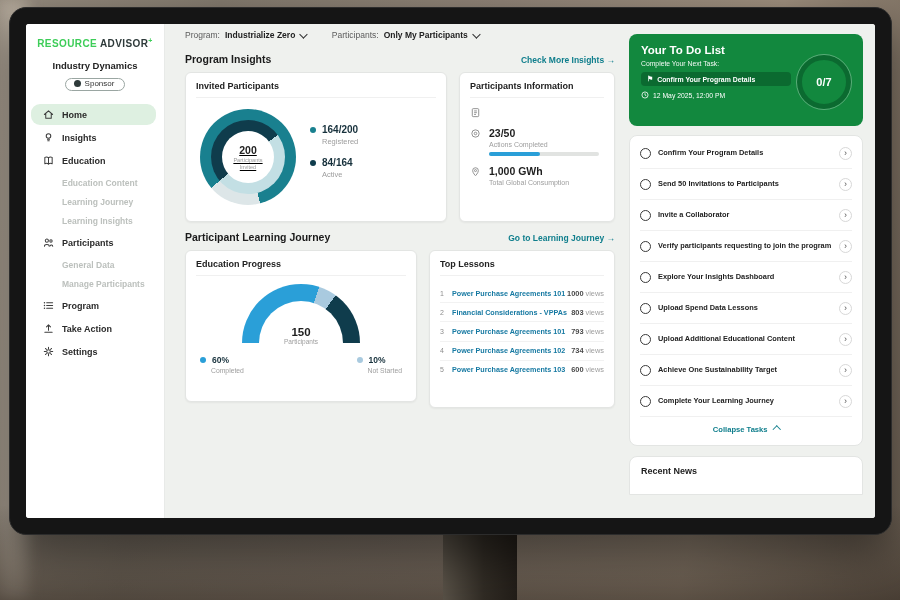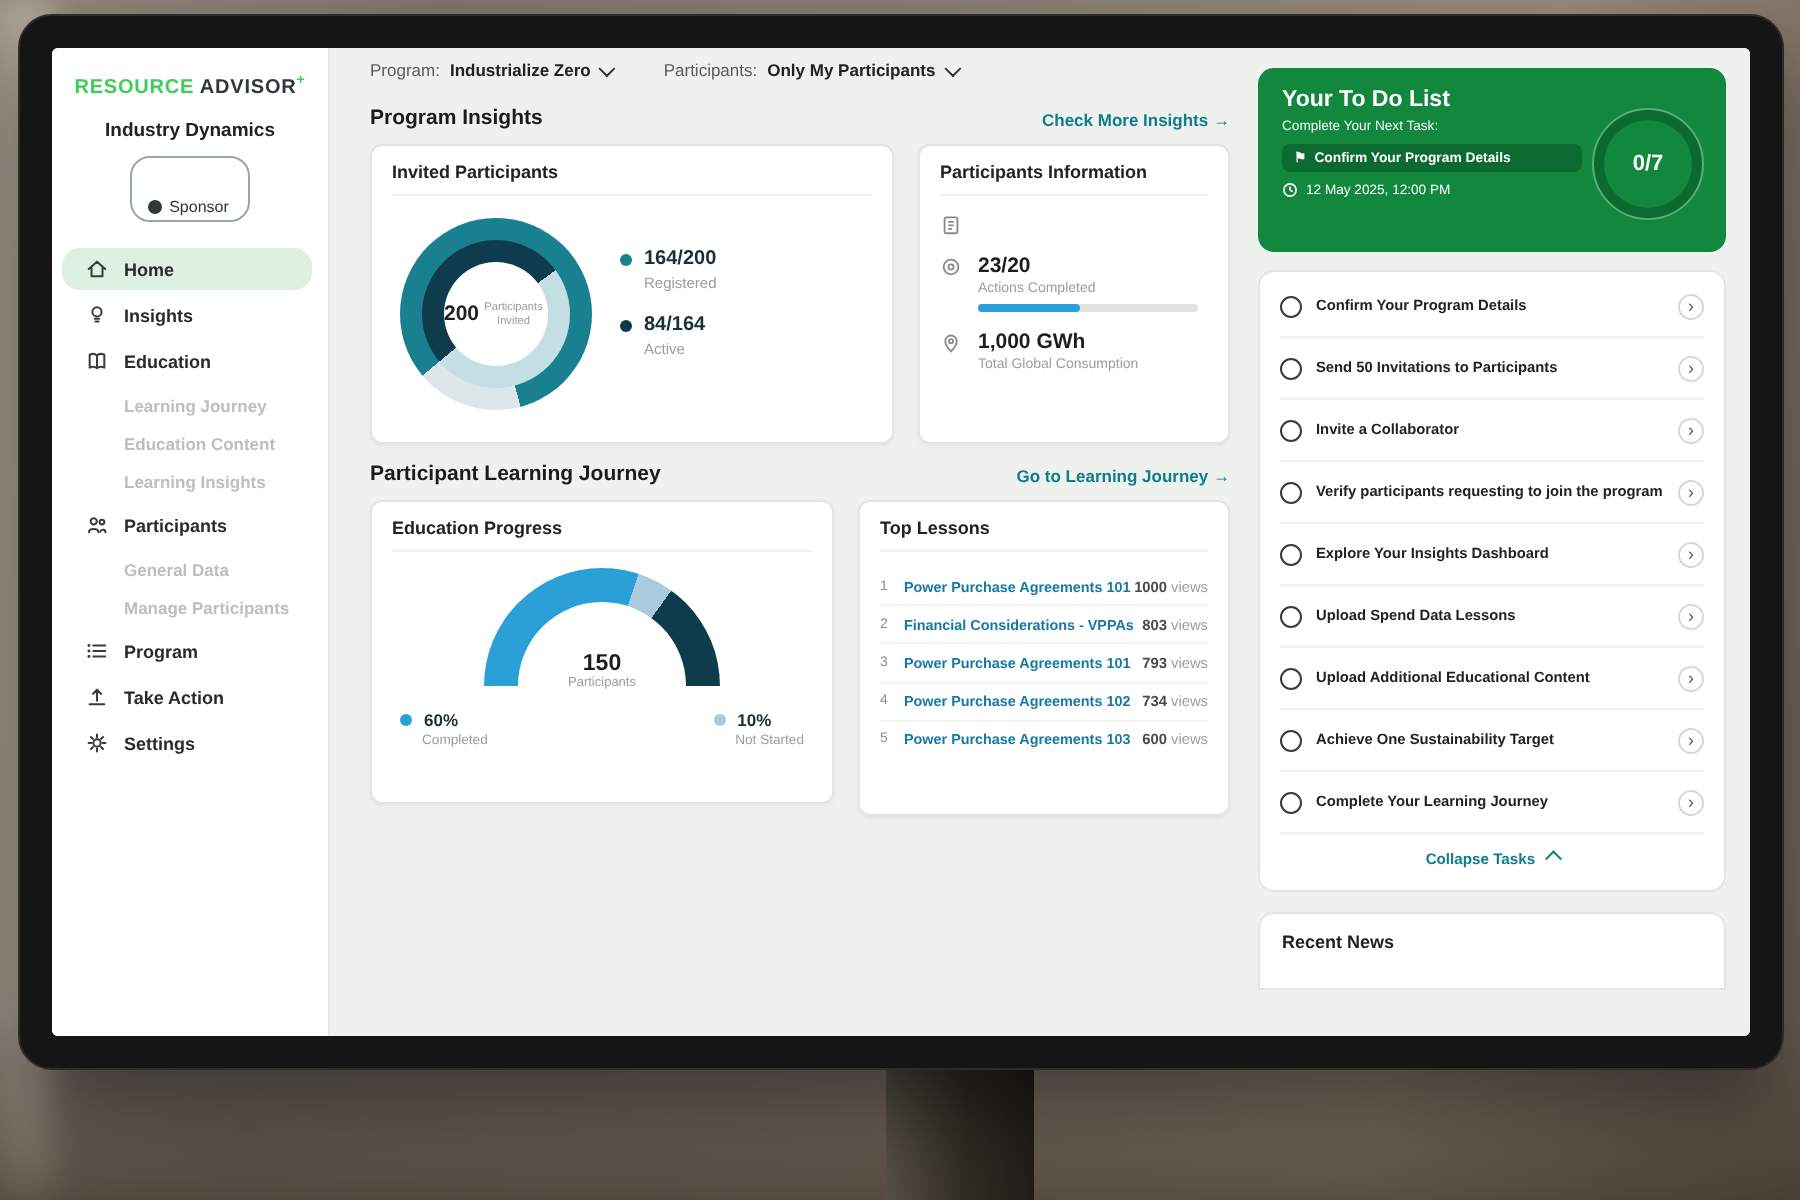--- a/index.html
+++ b/index.html
@@ -8,21 +8,21 @@
   .scene::after{content:"";position:absolute;left:0;bottom:0;width:100%;height:95px;background:linear-gradient(to bottom,rgba(56,46,36,0),rgba(47,38,30,.6));}
   .stand{position:absolute;left:443px;top:531px;width:74px;height:69px;background:linear-gradient(to right,#575046,#302b24 55%,#221d18);}
   .monitor{position:absolute;left:9px;top:7px;width:881px;height:526px;background:#151515;border:1px solid #2c2c2c;border-radius:17px;box-shadow:0 20px 45px rgba(0,0,0,.5);}
   .screen{position:absolute;inset:16px;background:#fff;border-radius:3px;overflow:hidden;display:flex;}
 
   
   .sidebar{width:138px;flex-shrink:0;background:#fff;border-right:1px solid #e8eae8;padding-top:13px;}
   .logo{text-align:center;font-size:10px;font-weight:bold;letter-spacing:.4px;}
   .logo .w1{color:#3dcd58;} .logo .w2{color:#2e3a3a;} .logo .plus{color:#3dcd58;font-size:7px;vertical-align:super;}
   .org{font-size:9.5px;font-weight:bold;color:#222;text-align:center;margin-top:11px;}
-  .badge{margin:7px auto 0;width:max-content;display:flex;align-items:center;gap:4px;border:1px solid #9aa6a2;border-radius:10px;padding:20px 10px 2px 8px;font-size:8px;color:#333;}
+  .badge{margin:7px auto 0;width:max-content;display:flex;align-items:center;gap:4px;border:1px solid #9aa6a2;border-radius:10px;padding:0 10px 2px 8px;font-size:8px;color:#333;}
   .badge .b-ic{width:7px;height:7px;border-radius:50%;background:#2e3a3a;}
   .nav{margin-top:13px;}
   .nav-item{display:flex;align-items:center;gap:8px;padding:5px 6px 5px 12px;margin:2px 8px 2px 5px;font-size:9px;font-weight:bold;color:#2b2b2b;border-radius:9px;cursor:pointer;}
   .nav-item.active{background:#def0e1;}
   .nav-item svg{width:11px;height:11px;stroke:#3c3c3c;fill:none;stroke-width:1.1;stroke-linecap:round;stroke-linejoin:round;flex-shrink:0;}
   .nav-sub{padding:4.5px 6px 4.5px 36px;font-size:8.5px;font-weight:bold;color:#bcc0bd;cursor:pointer;}
 
   
   .content{flex:1;display:flex;background:#eff1ee;min-width:0;}
   .main{flex:1;min-width:0;padding:6px 12px 0 20px;}
@@ -37,21 +37,21 @@
   .sec .sl{font-size:8.5px;font-weight:bold;color:#0f7e8c;cursor:pointer;}
   .cards{display:flex;gap:12px;margin-bottom:9px;}
   .card{background:#fff;border:1px solid #e3e5e3;border-radius:6px;box-shadow:0 1px 2px rgba(0,0,0,.05);padding:8px 10px;box-sizing:border-box;}
   .ct{font-size:9px;font-weight:bold;color:#222;padding-bottom:6px;border-bottom:1px solid #f0f0f0;margin-bottom:8px;}
 
   
   .c-invited{width:262px;height:150px;}
   .donut-wrap{display:flex;align-items:center;gap:14px;padding:3px 0 0 4px;}
   .donut{width:96px;height:96px;border-radius:50%;position:relative;flex-shrink:0;}
   .donut-inner{position:absolute;inset:11px;border-radius:50%;}
-  .donut-center{position:absolute;inset:22px;background:#fff;border-radius:50%;display:flex;flex-direction:row;align-items:center;justify-content:center;text-align:center;}
+  .donut-center{position:absolute;inset:22px;background:#fff;border-radius:50%;display:flex;flex-direction:column;align-items:center;justify-content:center;text-align:center;text-decoration:underline;}
   .donut-center .dv{font-size:10.5px;font-weight:bold;color:#222;}
   .donut-center .dl{font-size:5.6px;color:#9a9a9a;line-height:1.15;margin-top:1px;width:40px;}
   .leg-item{margin-bottom:11px;}
   .leg-top{display:flex;align-items:center;gap:6px;}
   .dot{width:6px;height:6px;border-radius:50%;flex-shrink:0;}
   .leg-val{font-size:10px;font-weight:bold;color:#17313c;}
   .leg-lab{font-size:7.5px;color:#9d9d9d;margin:2px 0 0 12px;}
 
   
   .c-info{flex:1;height:150px;min-width:0;}
@@ -133,22 +133,22 @@
               <path d="M4.8 8 h2.4 M5.2 9.6 h1.6"></path>
             </svg>
           <span>Insights</span>
         </div>
         <div class="nav-item">
           <svg viewBox="0 0 12 12">
               <path d="M2 2.6 C3.2 2 5 2.1 6 3 V10 C5 9.1 3.2 9 2 9.6 Z M10 2.6 C8.8 2 7 2.1 6 3 V10 C7 9.1 8.8 9 10 9.6 Z"></path>
             </svg>
           <span>Education</span>
         </div>
+        <div class="nav-sub"><span>Education Content</span></div>
         <div class="nav-sub"><span>Learning Journey</span></div>
-        <div class="nav-sub"><span>Education Content</span></div>
         <div class="nav-sub"><span>Learning Insights</span></div>
         <div class="nav-item">
           <svg viewBox="0 0 12 12">
               <circle cx="4.2" cy="4" r="1.7"></circle>
               <path d="M1.6 10 C1.6 7.6 6.8 7.6 6.8 10"></path>
               <circle cx="8.7" cy="4.4" r="1.3"></circle>
               <path d="M7.8 9.7 C8.3 8.1 10.6 8.3 10.6 10"></path>
             </svg>
           <span>Participants</span>
         </div>
@@ -242,21 +242,21 @@
                   <rect x="2.5" y="1.8" width="7" height="8.7" rx="1"></rect>
                   <path d="M4.5 4.3 h3 M4.5 6.2 h3 M4.5 8.1 h2"></path>
                 </svg>
             </div>
             <div class="stat">
               <svg viewBox="0 0 12 12">
                   <circle cx="6" cy="6" r="4"></circle>
                   <circle cx="6" cy="6" r="1.4"></circle>
                 </svg>
               <div class="body">
-                <div class="sv">23/20</div>
+                <div class="sv">23/50</div>
                 <div class="sl2">Actions Completed</div>
                 <div class="track">
                     <div class="fill" style="width: 46%; background: rgb(42, 159, 216);"></div>
                   </div>
               </div>
             </div>
             <div class="stat">
               <svg viewBox="0 0 12 12">
                   <path d="M6 10.6 C6 10.6 2.9 7.5 2.9 5 a3.1 3.1 0 1 1 6.2 0 C9.1 7.5 6 10.6 6 10.6 Z"></path>
                   <circle cx="6" cy="5" r="1.1"></circle>

